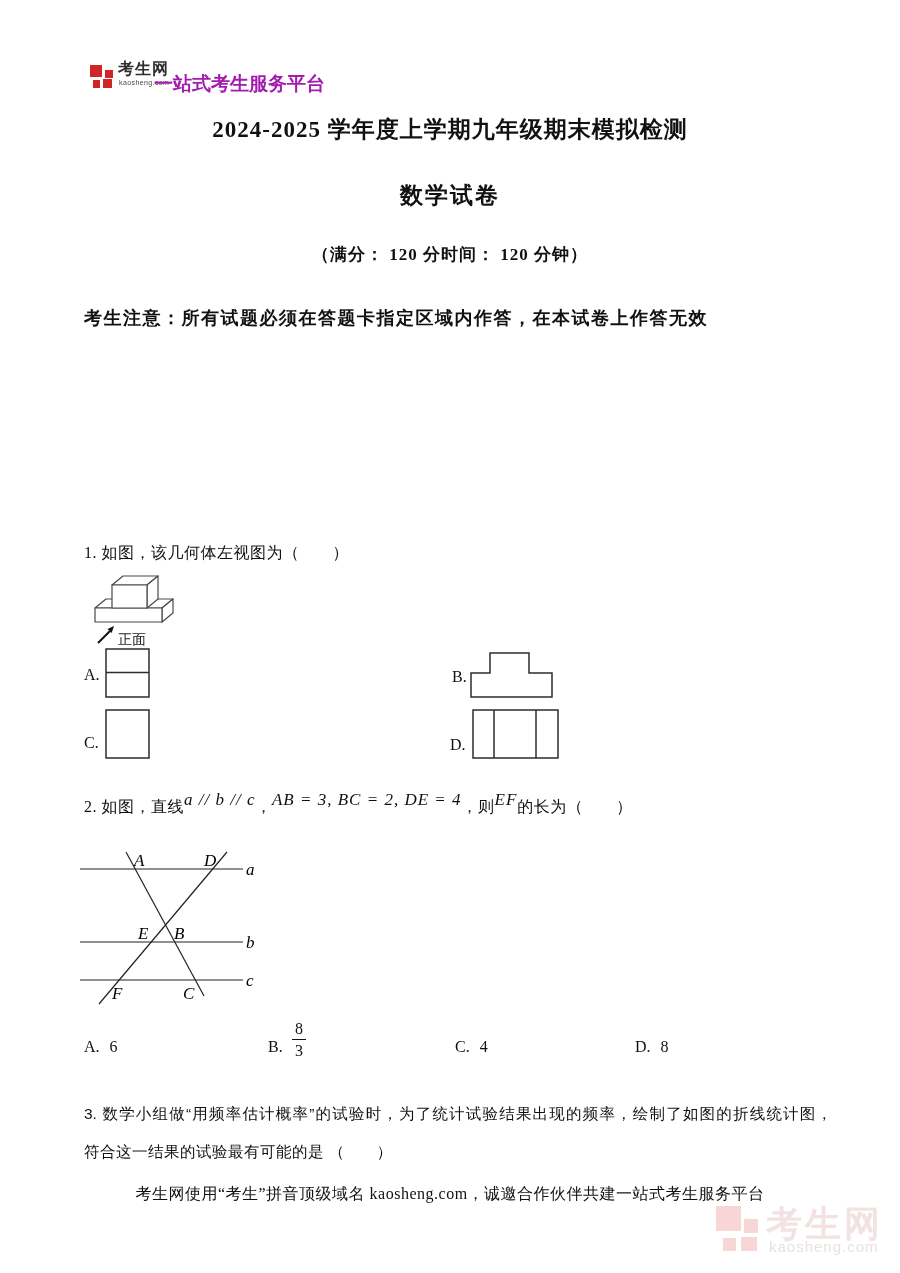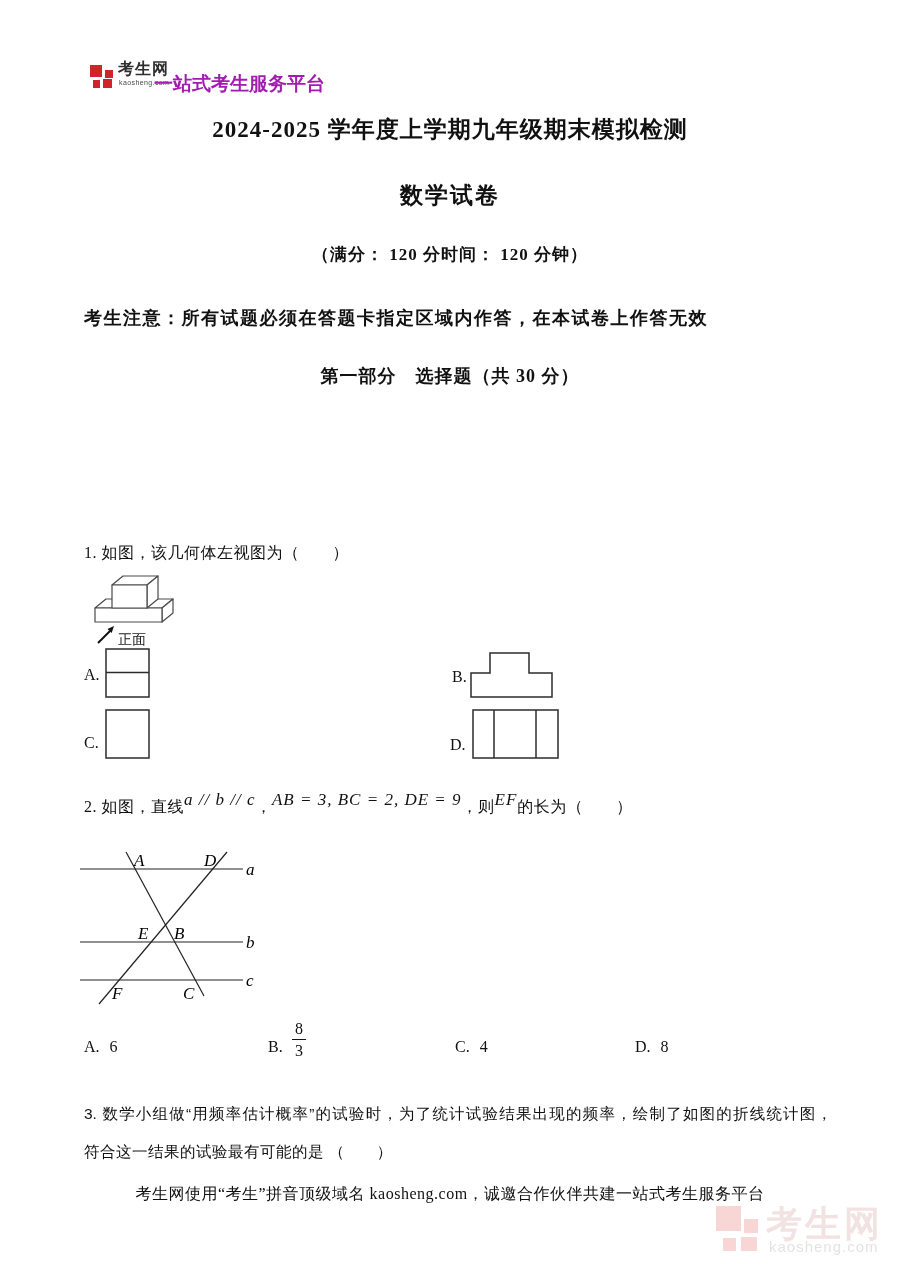--- a/index.html
+++ b/index.html
@@ -80,21 +80,20 @@
     </svg>
     <span class="logo-brand">考生网</span>
     <span class="logo-domain">kaosheng.com</span>
     <span class="logo-tagline">一站式考生服务平台</span>
   </div>
 
   <div class="abs centered title">2024-2025 学年度上学期九年级期末模拟检测</div>
   <div class="abs centered subtitle">数学试卷</div>
   <div class="abs centered score-time">（满分：  120 分时间：  120 分钟）</div>
   <div class="abs notice">考生注意：所有试题必须在答题卡指定区域内作答，在本试卷上作答无效</div>
-  <div class="abs centered part-title">第一部分　选择题（共 30 分）</div>
 
   <div class="abs q1-text">1. 如图，该几何体左视图为（　　）</div>
 
   <div class="abs q1-figure">
     <svg width="110" height="84" viewBox="0 0 110 84">
 
       <polygon class="solid-stroke" points="7,42 18,33 85,33 74,42"></polygon>
       <polygon class="solid-stroke" points="74,42 85,33 85,47 74,56"></polygon>
       <rect class="solid-stroke" x="7" y="42" width="67" height="14"></rect>
 
@@ -130,21 +129,21 @@
   <div class="abs opt-label q1d-label">D.</div>
   <div class="abs q1d-shape">
     <svg width="88" height="51" viewBox="0 0 88 51">
       <rect class="shape-stroke" x="1" y="1" width="85" height="48"></rect>
       <line class="shape-stroke" x1="22" y1="1" x2="22" y2="49"></line>
       <line class="shape-stroke" x1="64" y1="1" x2="64" y2="49"></line>
     </svg>
   </div>
 
   <div class="abs q2-row">
-    <span>2. 如图，直线</span><span class="math">a // b // c</span><span>，</span><span class="math">AB = 3, BC = 2, DE = 9</span><span>，则</span><span class="math">EF</span><span>的长为（　　）</span>
+    <span>2. 如图，直线</span><span class="math">a // b // c</span><span>，</span><span class="math">AB = 3, BC = 2, DE = 4</span><span>，则</span><span class="math">EF</span><span>的长为（　　）</span>
   </div>
 
   <div class="abs q2-figure">
     <svg width="240" height="172" viewBox="0 0 240 172">
       <line class="thin-line" x1="20" y1="27" x2="183" y2="27"></line>
       <line class="thin-line" x1="20" y1="100" x2="183" y2="100"></line>
       <line class="thin-line" x1="20" y1="138" x2="183" y2="138"></line>
       <line class="thin-line" x1="66" y1="10" x2="144" y2="154"></line>
       <line class="thin-line" x1="167" y1="10" x2="39" y2="162"></line>
       <text class="fig-label" x="74" y="24">A</text>

